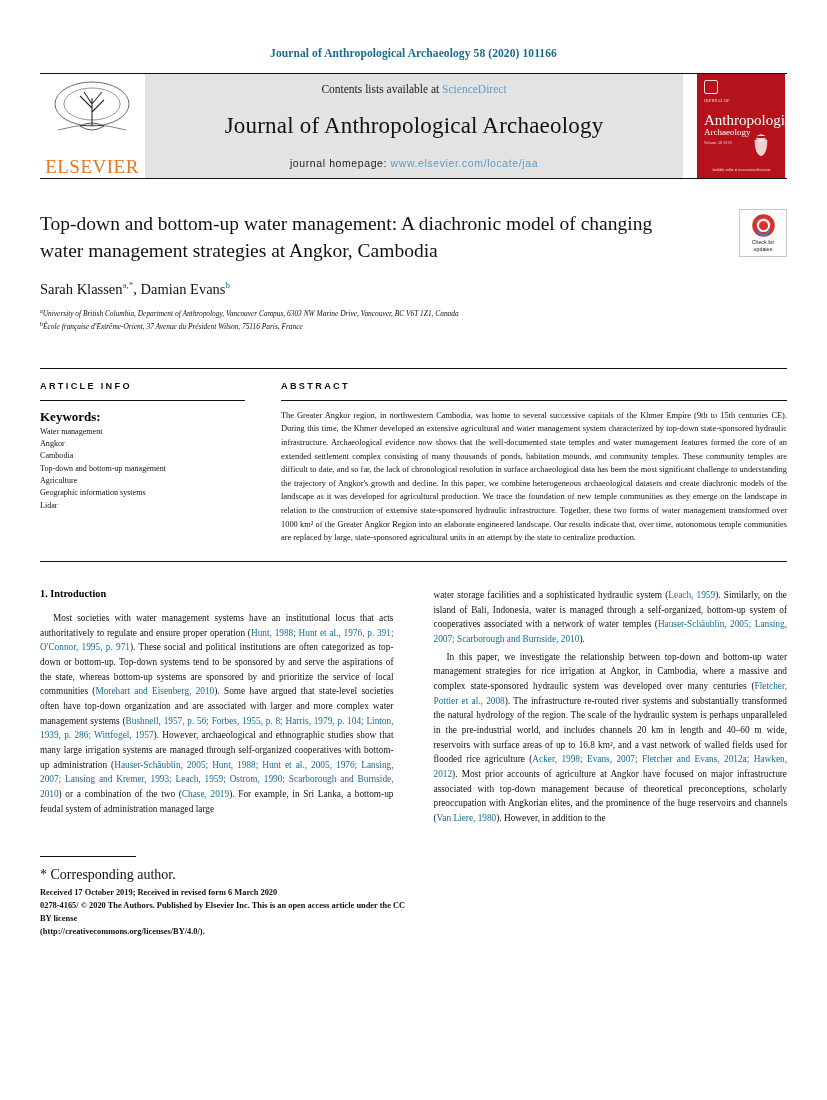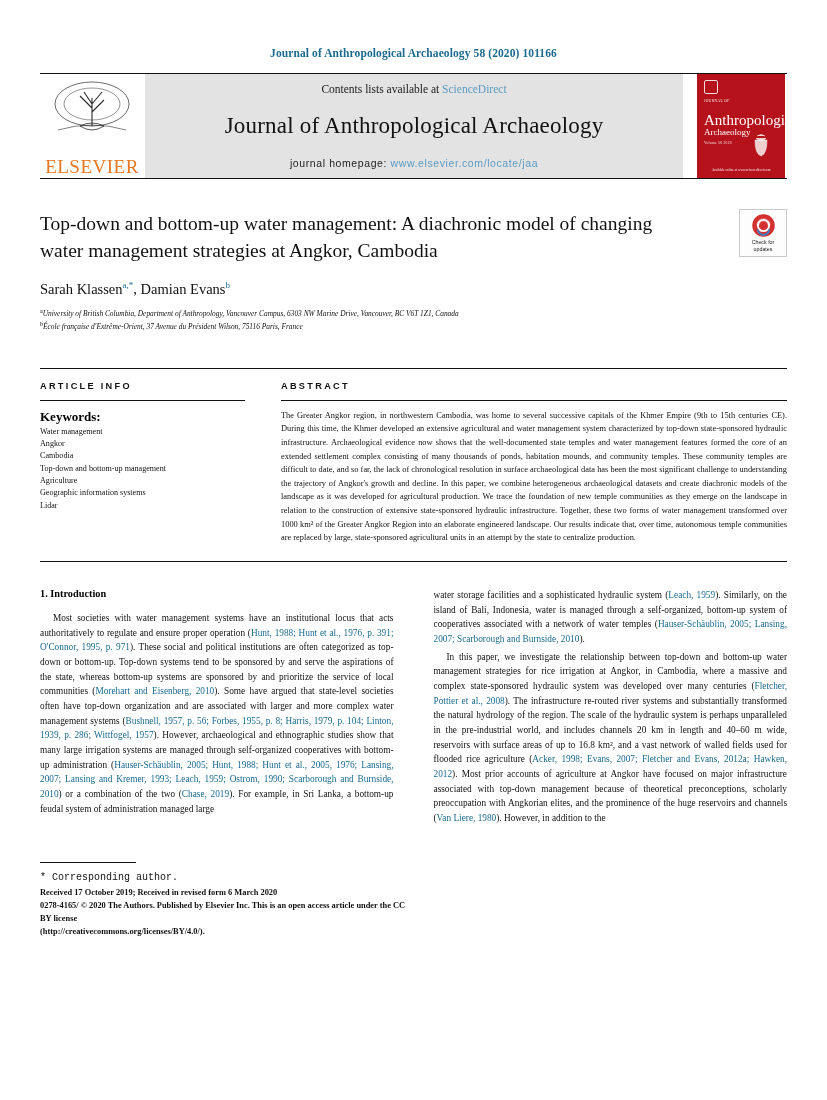--- a/index.html
+++ b/index.html
@@ -251,22 +251,22 @@
 
   
   .footnote-area {
     position: absolute;
     left: 40px;
     bottom: 26px;
     width: 370px;
   }
   .fn-rule { width: 96px; border-top: 1px solid #111; margin-bottom: 7px; }
   .fn-line {
-    font-size: 10px;
-    font-family: Liberation Mono, monospace;
+    font-size: 14px;
+    font-family: Liberation Serif, serif;
     line-height: 1.6;
     color: #111;
   }
   .fn-line .lbl { font-style: italic; font-weight: bold; }
   .fn-link { color: #1a6a8f; }
   .doi-line {
     margin-top: 10px;
     font-size: 8.8px;
     color: #1a6a8f;
     font-family: "Liberation Serif", serif;

